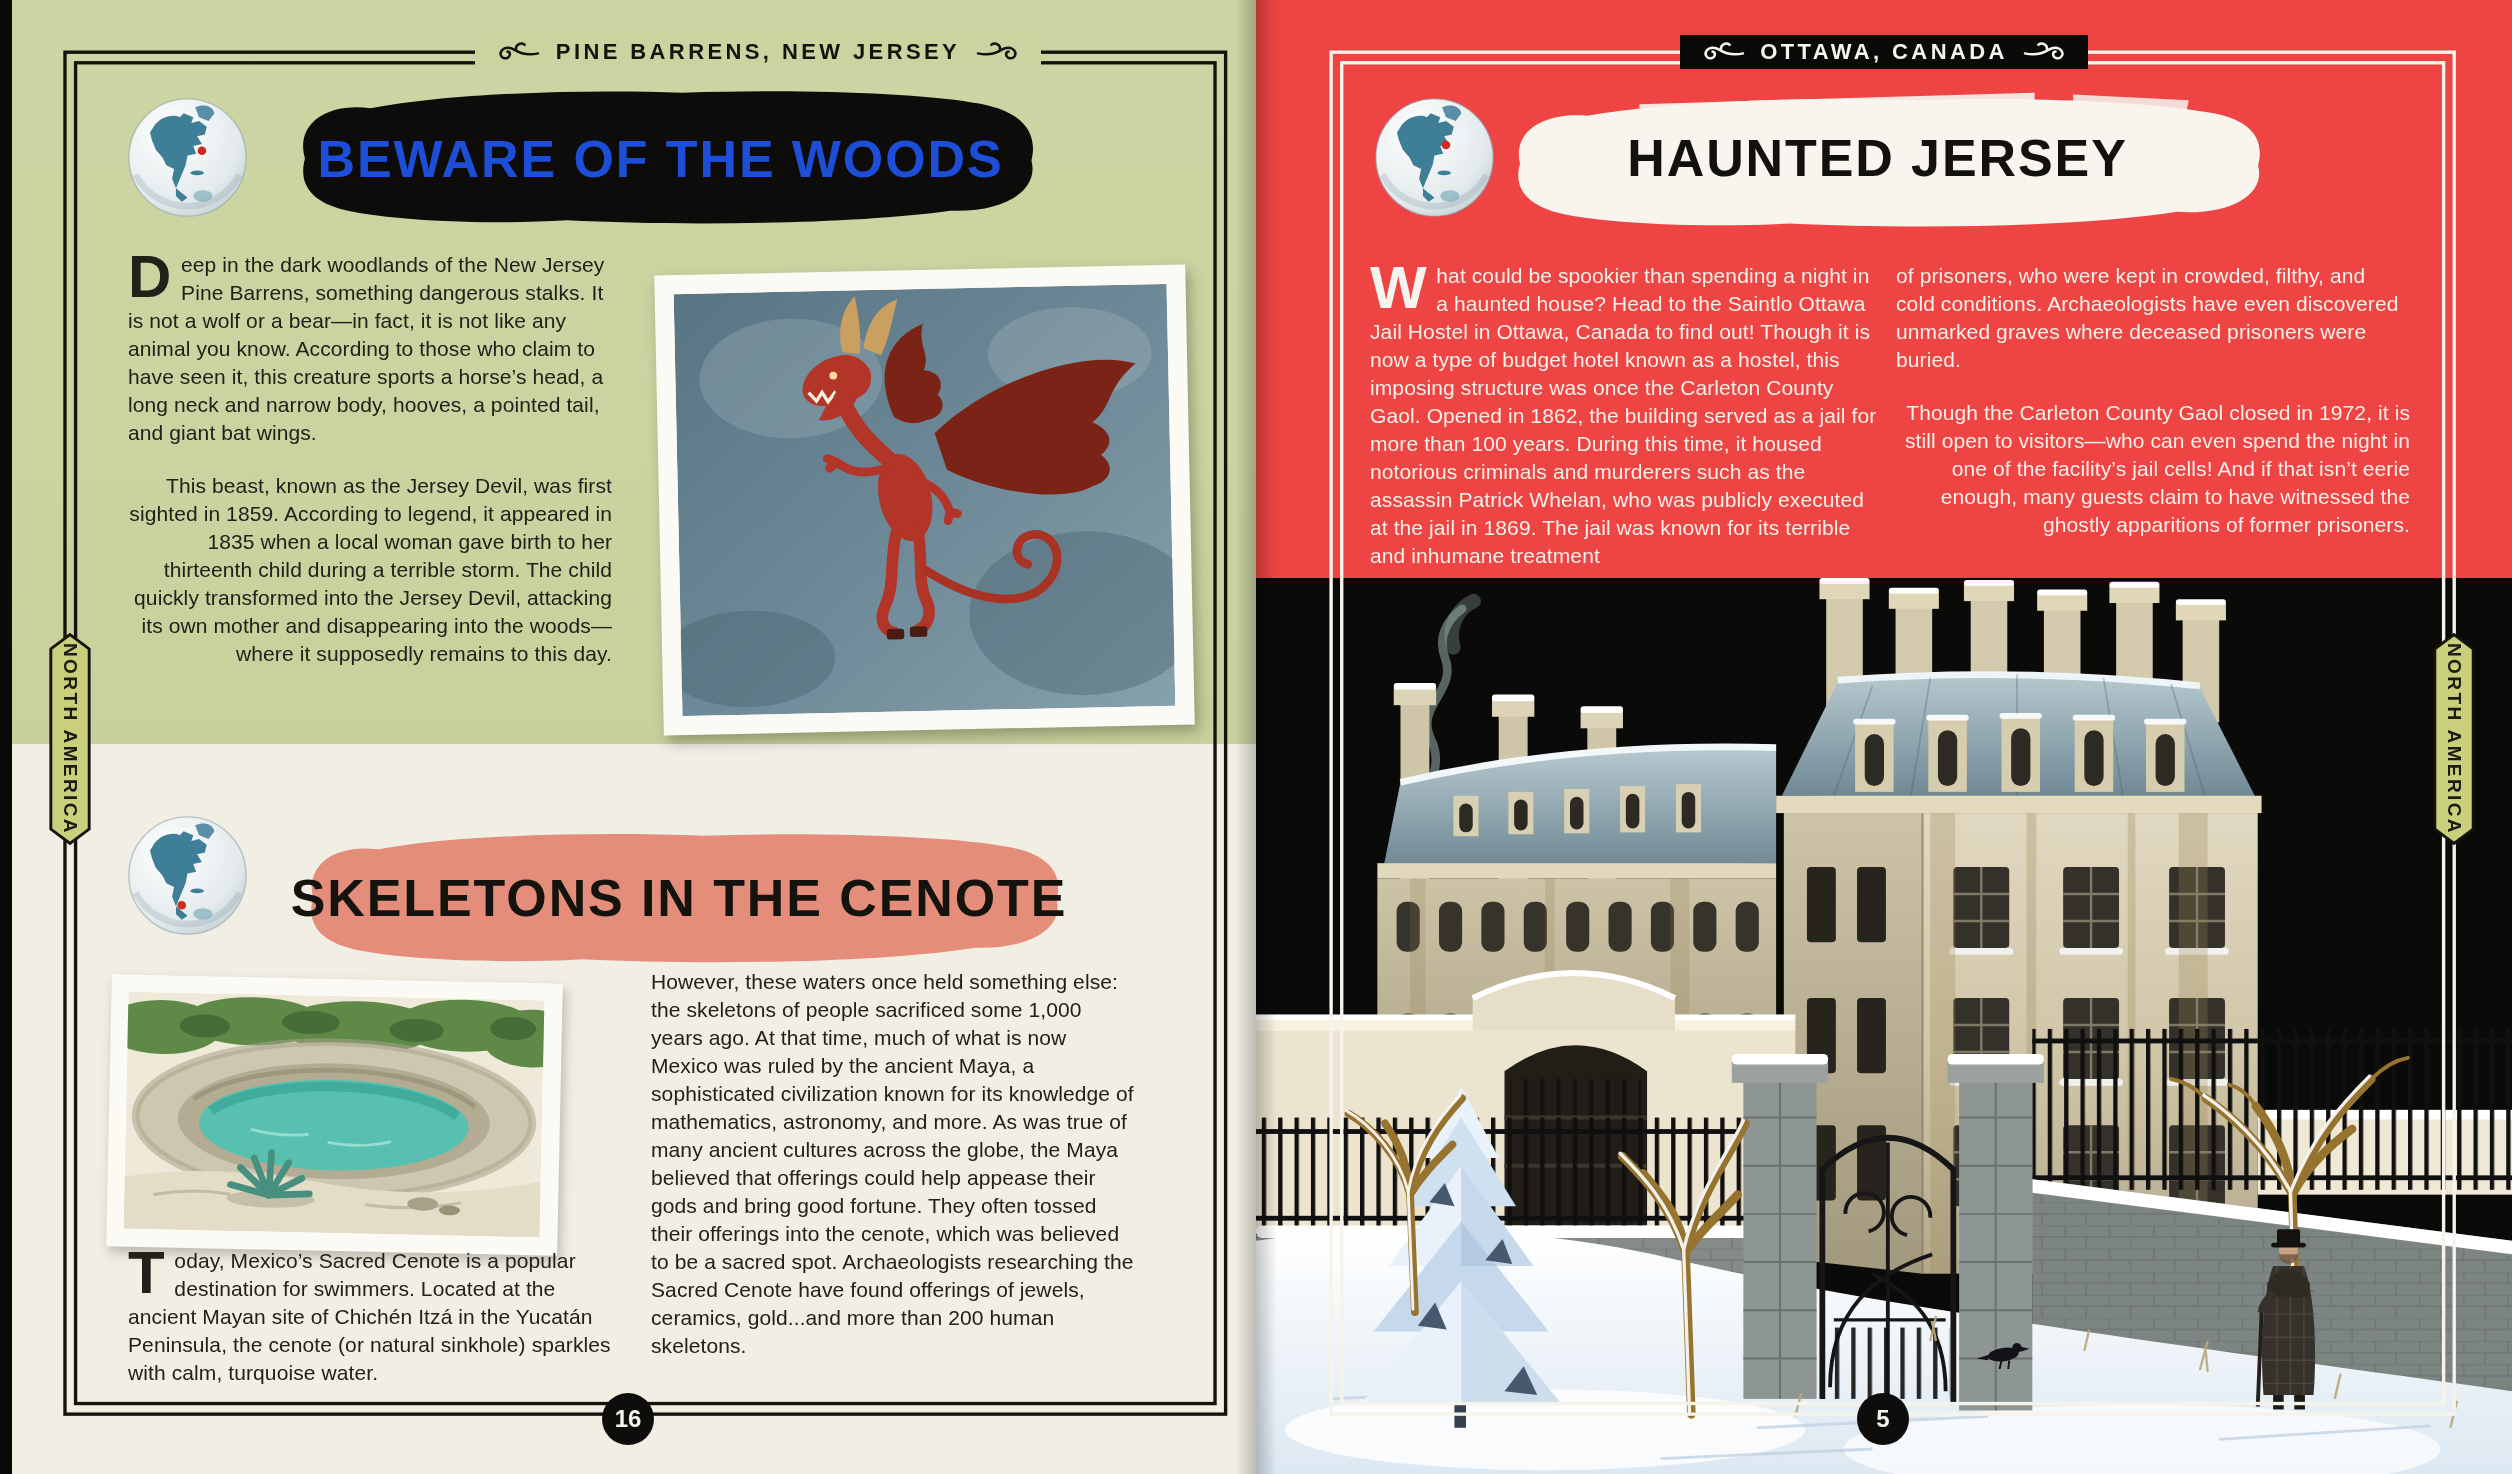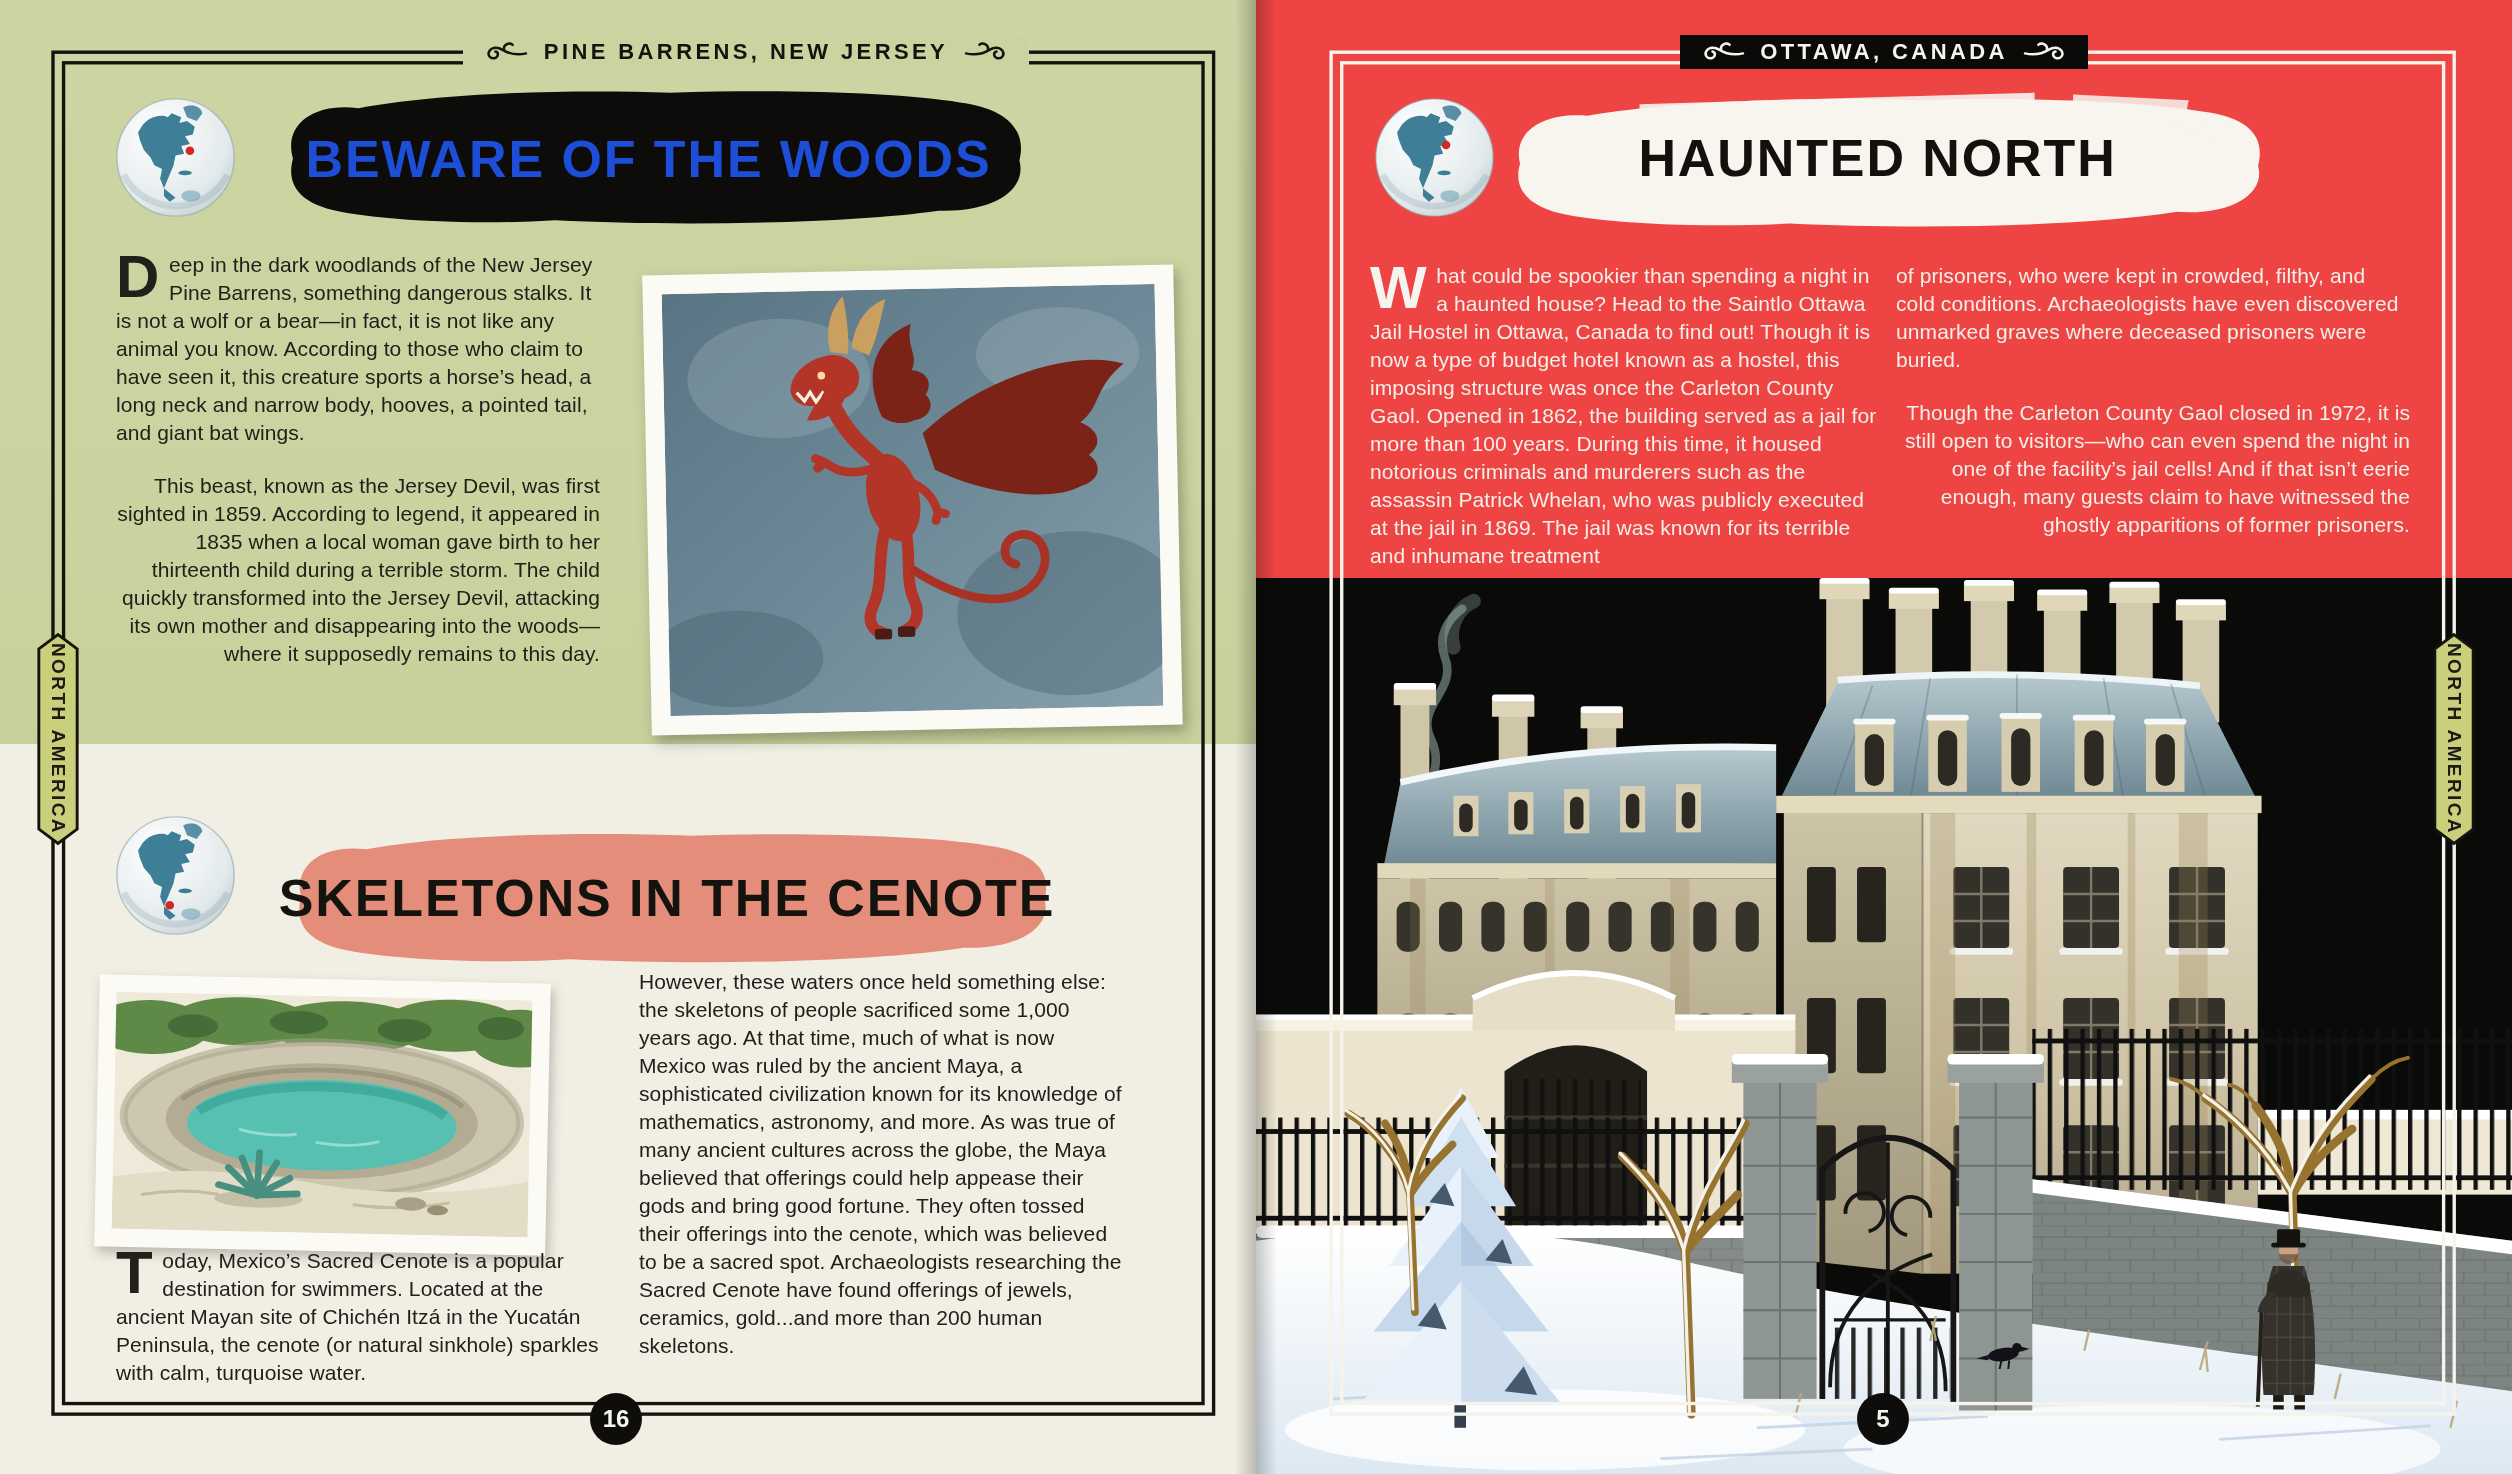--- a/index.html
+++ b/index.html
@@ -1,21 +1,21 @@
 <!DOCTYPE html>
 <html><head>
 <meta charset="utf-8">
 <style>
   html,body{margin:0;padding:0;background:#444;}
   .spread{position:relative;width:2512px;height:1475px;overflow:hidden;
     font-family:"Liberation Sans",sans-serif;color:#21201a;background:#0a0a08;}
   .abs{position:absolute;}
 
   
-  .page-left{position:absolute;left:0;top:0;width:1492px;height:1475px;background:#f1eee4;}
+  .page-left{position:absolute;left:12px;top:0;width:1492px;height:1475px;background:#f1eee4;}
   .lp-green{position:absolute;left:0;top:0;width:1256px;height:744px;
     background:linear-gradient(180deg,#ccd5a3 0%,#cbd4a0 60%,#c8d19c 100%);}
   .frame-svg{position:absolute;left:0;top:0;width:1256px;height:1475px;z-index:3;pointer-events:none;}
 
   .kicker-row{position:absolute;left:0;width:100%;display:flex;justify-content:center;z-index:4;}
   .kicker-pill{display:flex;align-items:center;gap:15.4px;padding:3.9px 19px;}
   .kicker-text{font-weight:bold;font-size:22px;letter-spacing:3.4px;white-space:nowrap;}
   .k-dark{color:#15130e;}
   .k-light{color:#f6f4ee;}
   .swirl{width:46px;height:21px;}
@@ -646,21 +646,21 @@
 
     <div class="banner" style="left:239px;top:83px;width:765px;height:150px;z-index:3;">
       <svg viewBox="0 0 794 156" preserveAspectRatio="none">
         <g fill="#f7f5ee">
           <path d="M150,22 L560,10 L560,20 L150,32 Z" opacity=".9"></path>
           <path d="M600,12 L720,18 L718,28 L600,22 Z" opacity=".85"></path>
           <path d="M26,84 C18,52 48,30 96,34 C190,18 340,14 440,18 C560,14 680,20 736,30 C782,36 800,56 792,86 C800,114 766,138 708,134 C606,150 430,152 306,146 C202,152 88,144 56,132 C28,122 20,104 26,84 Z"></path>
           <path d="M700,40 C740,34 772,44 780,60 L742,60 Z"></path>
         </g>
       </svg>
-      <div class="banner-title" style="color:#12110e;">HAUNTED NORTH</div>
+      <div class="banner-title" style="color:#12110e;">HAUNTED JERSEY</div>
     </div>
 
     <div class="abs body-text rp-text" style="left:114px;top:262px;width:514px;">
       <p><span class="dropcap">W</span><span>hat could be spookier than spending a night in a haunted house? Head to the Saintlo Ottawa Jail Hostel in Ottawa, Canada to find out! Though it is now a type of budget hotel known as a hostel, this imposing structure was once the Carleton County Gaol. Opened in 1862, the building served as a jail for more than 100 years. During this time, it housed notorious criminals and murderers such as the assassin Patrick Whelan, who was publicly executed at the jail in 1869. The jail was known for its terrible and inhumane treatment</span></p>
     </div>
 
     <div class="abs body-text rp-text" style="left:640px;top:262px;width:514px;">
       <p>of prisoners, who were kept in crowded, filthy, and cold conditions. Archaeologists have even discovered unmarked graves where deceased prisoners were buried.</p>
       <p>Though the Carleton County Gaol closed in 1972, it is still open to visitors—who can even spend the night in one of the facility’s jail cells! And if that isn’t eerie enough, many guests claim to have witnessed the ghostly apparitions of former prisoners.</p>
     </div>

